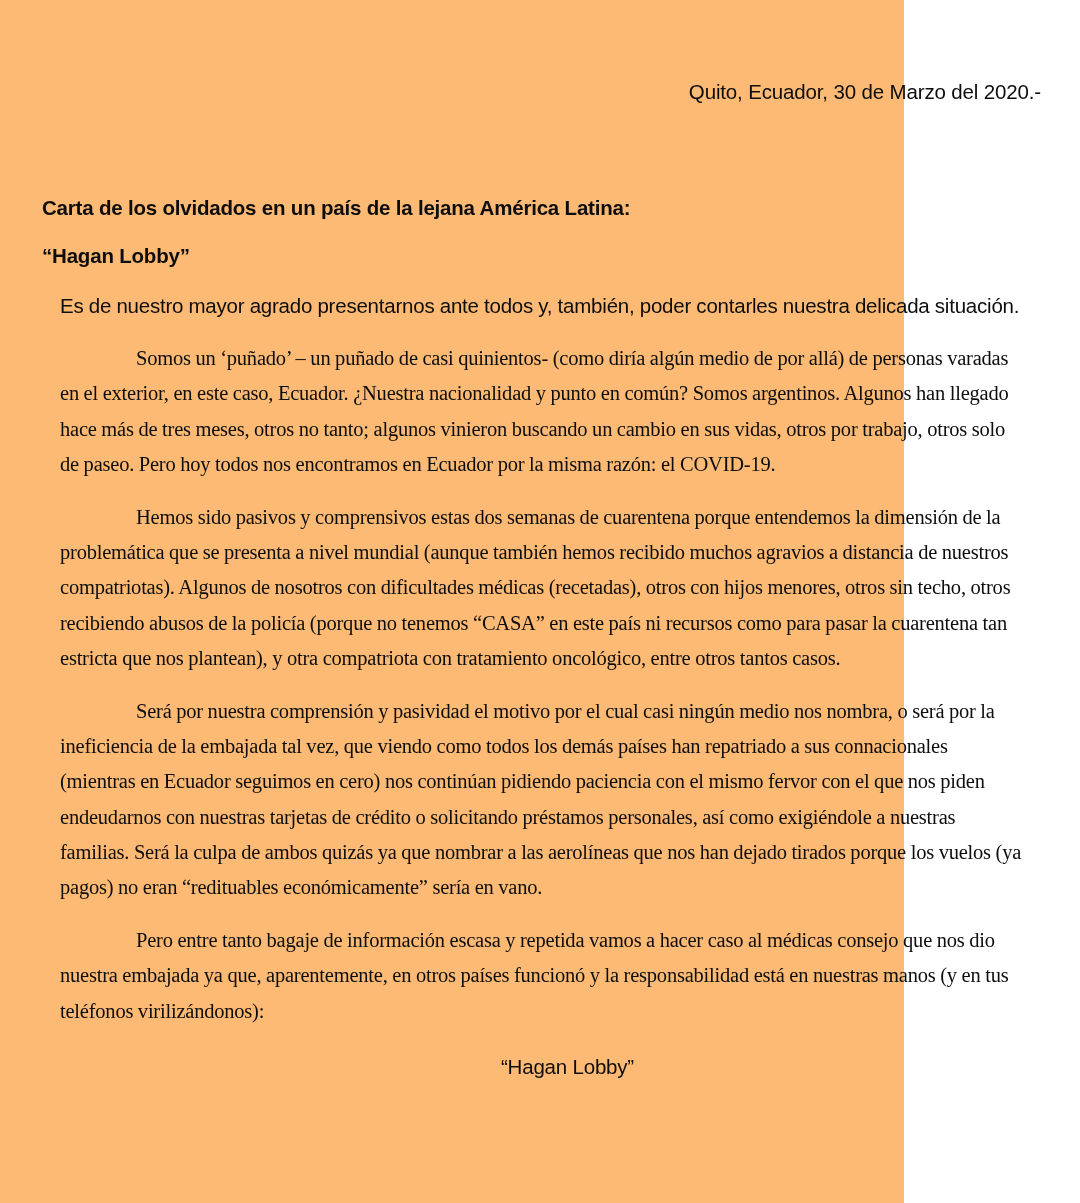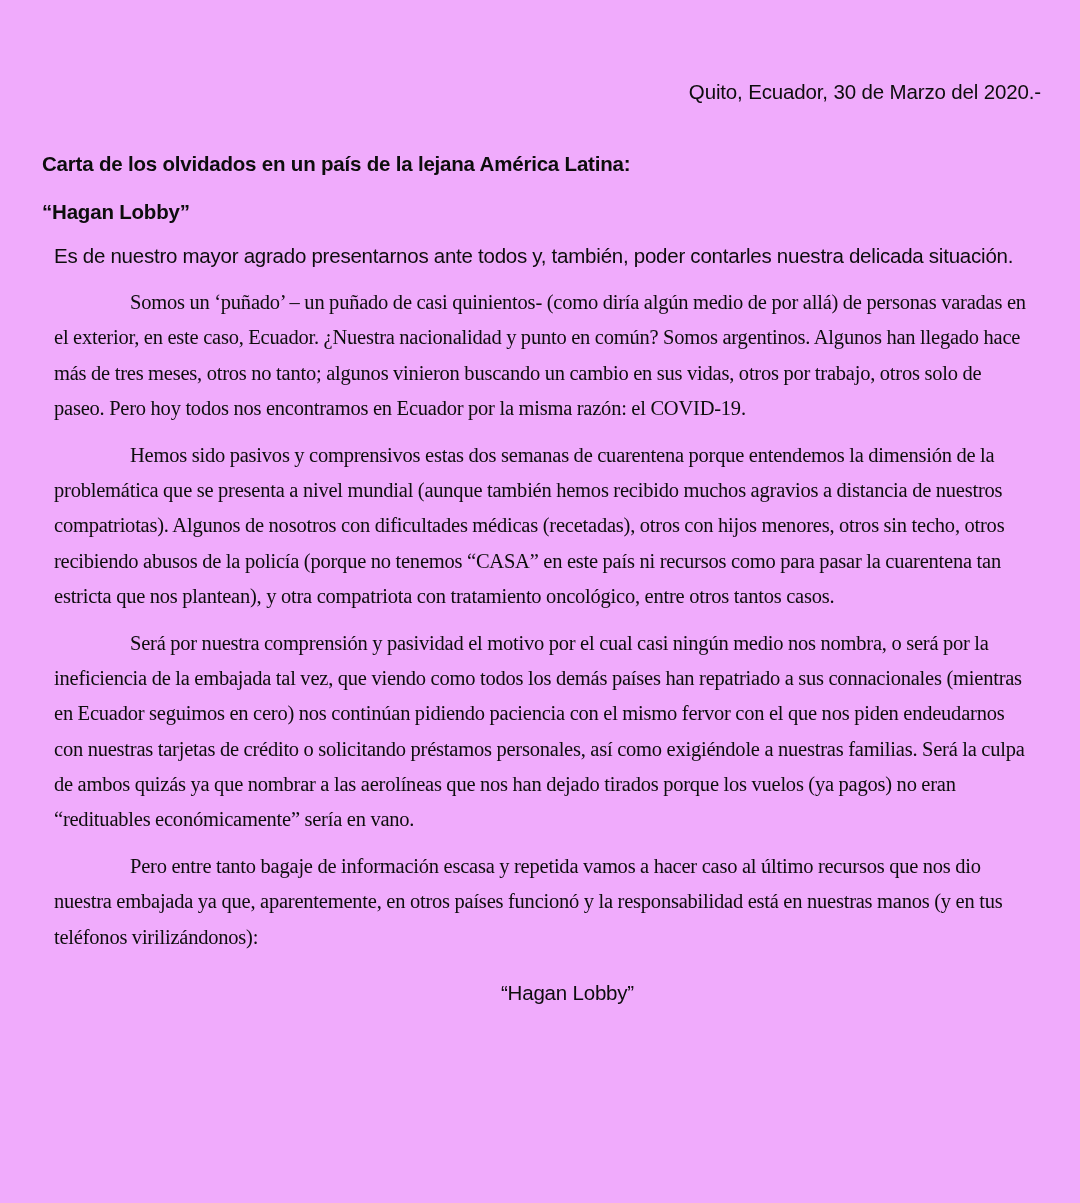--- a/index.html
+++ b/index.html
@@ -12,25 +12,25 @@
     width: 1080px;
     height: 1203px;
     font-family: "Liberation Sans", "DejaVu Sans", sans-serif;
     color: #0d0d0d;
     -webkit-font-smoothing: antialiased;
     overflow: hidden;
   }
 
   .page {
     position: relative;
-    width: 1080px;
+    width: 904px;
     height: 1203px;
     box-sizing: border-box;
     padding: 0;
-    background: #f0abfc;
+    background: #fdba74;
   }
 
   .content {
     position: absolute;
     left: 42px;
     top: 0;
     width: 1003px;
   }
 
   
@@ -45,29 +45,29 @@
   }
 
   
   .heading {
     font-weight: bold;
     font-size: 20.5px;
     line-height: 28px;
     letter-spacing: -0.2px;
     white-space: nowrap;
   }
-  .heading-main { margin-top: 44px; }
+  .heading-main { margin-top: 88px; }
   .heading-sub  { margin-top: 20px; }
 
   
   p.para {
     font-size: 20.5px;
     line-height: 35.2px;
     letter-spacing: -0.22px;
-    margin: 12px;
+    margin: 18px;
     text-align: left;
     word-spacing: -0.2px;
   }
   .para-lead   { margin-top: 23px; }
   .para-indent { margin-top: 22px; text-indent: 76px; font-family: Liberation Serif, serif; }
 
   
   .closing {
     font-size: 20.5px;
     line-height: 35.2px;
@@ -91,18 +91,18 @@
     <div class="heading heading-sub">“Hagan Lobby”</div>
 
     <p class="para para-lead">Es de nuestro mayor agrado presentarnos ante todos y, también, poder contarles nuestra delicada situación.</p>
 
     <p class="para para-indent">Somos un ‘puñado’ – un puñado de casi quinientos- (como diría algún medio de por allá) de personas varadas en el exterior, en este caso, Ecuador. ¿Nuestra nacionalidad y punto en común? Somos argentinos. Algunos han llegado hace más de tres meses, otros no tanto; algunos vinieron buscando un cambio en sus vidas, otros por trabajo, otros solo de paseo. Pero hoy todos nos encontramos en Ecuador por la misma razón: el COVID-19.</p>
 
     <p class="para para-indent">Hemos sido pasivos y comprensivos estas dos semanas de cuarentena porque entendemos la dimensión de la problemática que se presenta a nivel mundial (aunque también hemos recibido muchos agravios a distancia de nuestros compatriotas). Algunos de nosotros con dificultades médicas (recetadas), otros con hijos menores, otros sin techo, otros recibiendo abusos de la policía (porque no tenemos “CASA” en este país ni recursos como para pasar la cuarentena tan estricta que nos plantean), y otra compatriota con tratamiento oncológico, entre otros tantos casos.</p>
 
     <p class="para para-indent">Será por nuestra comprensión y pasividad el motivo por el cual casi ningún medio nos nombra, o será por la ineficiencia de la embajada tal vez, que viendo como todos los demás países han repatriado a sus connacionales (mientras en Ecuador seguimos en cero) nos continúan pidiendo paciencia con el mismo fervor con el que nos piden endeudarnos con nuestras tarjetas de crédito o solicitando préstamos personales, así como exigiéndole a nuestras familias. Será la culpa de ambos quizás ya que nombrar a las aerolíneas que nos han dejado tirados porque los vuelos (ya pagos) no eran “redituables económicamente” sería en vano.</p>
 
-    <p class="para para-indent">Pero entre tanto bagaje de información escasa y repetida vamos a hacer caso al último recursos que nos dio nuestra embajada ya que, aparentemente, en otros países funcionó y la responsabilidad está en nuestras manos (y en tus teléfonos virilizándonos):</p>
+    <p class="para para-indent">Pero entre tanto bagaje de información escasa y repetida vamos a hacer caso al médicas consejo que nos dio nuestra embajada ya que, aparentemente, en otros países funcionó y la responsabilidad está en nuestras manos (y en tus teléfonos virilizándonos):</p>
 
     <div class="closing">“Hagan Lobby”</div>
 
   </div>
 </div>
 
 </body></html>

